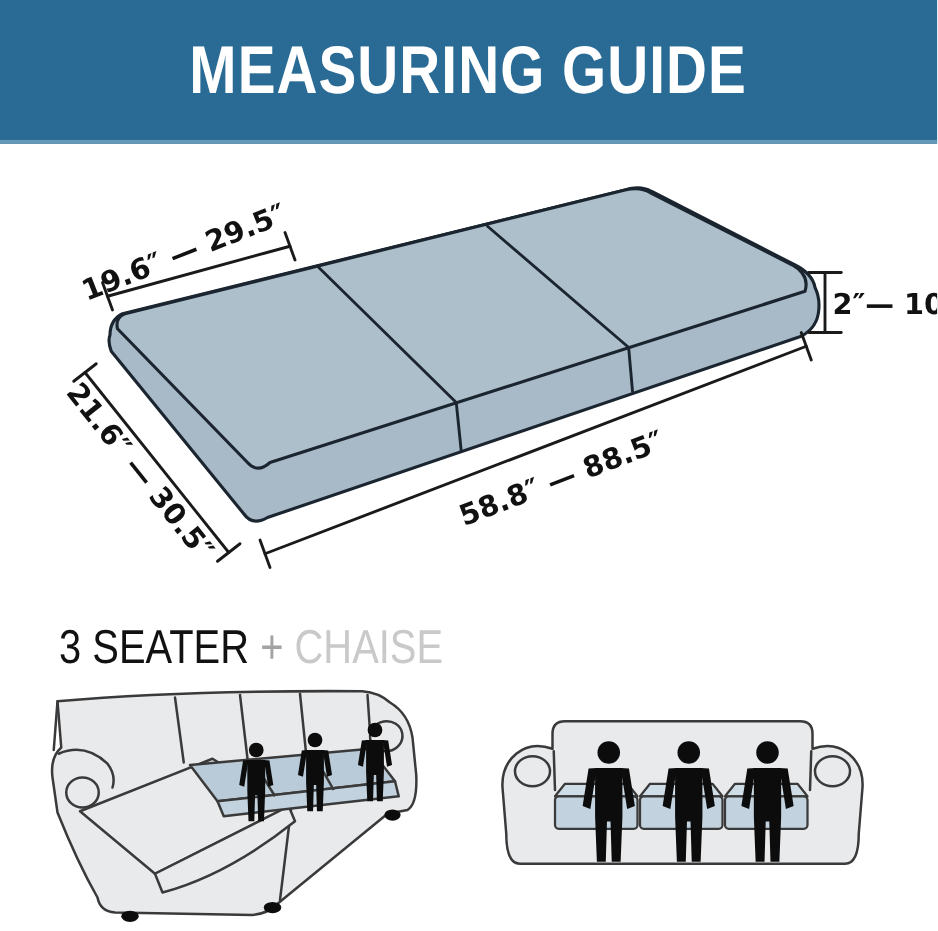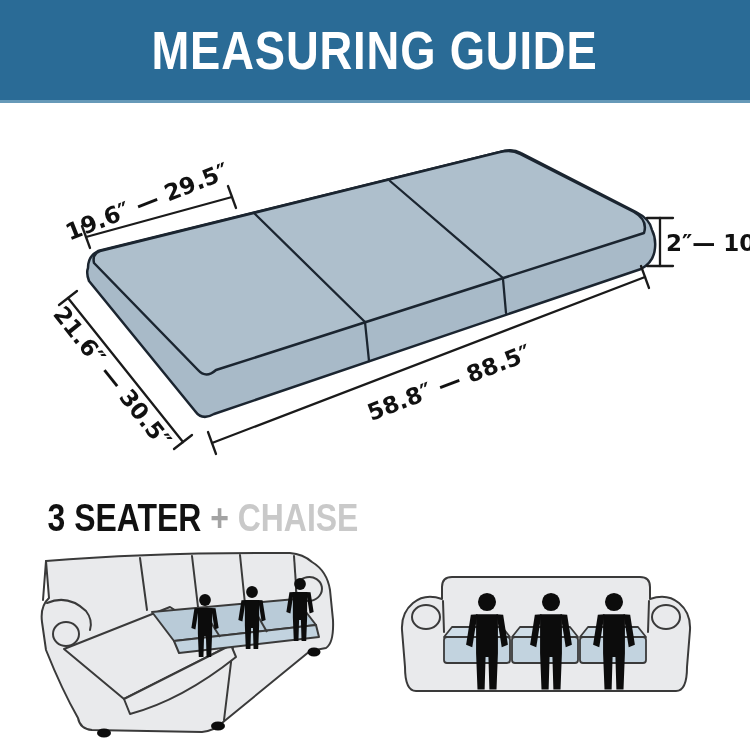--- a/index.html
+++ b/index.html
@@ -7,32 +7,32 @@
     --cushion-top:#aebfcc; --cushion-side:#a8bac8; --cushion-outline:#1b2530;
     --dim-line:#1a1a1a; --dim-text:#111111;
     --label-dark:#111111; --label-plus:#a3a3a3; --label-light:#c9c9c9;
     --sofa-body:#e9eaec; --sofa-outline:#3a3a3a;
     --seat-blue-top:#cfdde7; --seat-blue-front:#c2d3df; --seat-blue-left:#b9cbd8;
     --figure:#0c0c0c;
   }
   html,body{margin:0;padding:0;background:#ffffff;}
   .stage{position:relative;width:750px;height:745px;background:#ffffff;overflow:hidden;
          font-family:"Liberation Sans",sans-serif;}
-  .banner{position:absolute;left:0;top:0;width:750px;height:103px;
+  .banner{position:absolute;left:0;top:0;width:750px;height:115px;
           background:var(--banner-bg);border-bottom:3px solid var(--banner-edge);
           box-sizing:border-box;display:flex;align-items:center;justify-content:center;}
   .banner h1{margin:0;color:var(--title);font-size:54px;font-weight:bold;
              letter-spacing:1px;transform:scaleX(0.84);transform-origin:center;
              white-space:nowrap;}
   .cushion-svg{position:absolute;left:0;top:103px;width:750px;height:382px;}
   .dim-text{font-family:"DejaVu Sans",sans-serif;font-weight:bold;font-size:23px;
             fill:var(--dim-text);}
   .dim-stroke{stroke:var(--dim-line);stroke-width:2.3;stroke-linecap:round;fill:none;}
   .section-label{position:absolute;top:500px;width:345px;text-align:center;
-                 font-size:38px;font-weight:bold;line-height:36px;white-space:nowrap;}
+                 font-size:38px;font-weight:normal;line-height:36px;white-space:nowrap;}
   .section-label .inner{display:inline-block;transform:scaleX(0.84);transform-origin:center;}
   .label-left{left:18px;}
   .label-right{left:400px;color:var(--label-dark);}
   .lbl-dark{color:var(--label-dark);}
   .lbl-plus{color:var(--label-plus);}
   .lbl-light{color:var(--label-light);}
   .sofa-left-svg{position:absolute;left:12px;top:550px;width:348px;height:192px;}
   .sofa-right-svg{position:absolute;left:395px;top:555px;width:355px;height:145px;}
   .sofa-line{stroke:var(--sofa-outline);stroke-width:2;stroke-linecap:round;
              stroke-linejoin:round;fill:none;}

